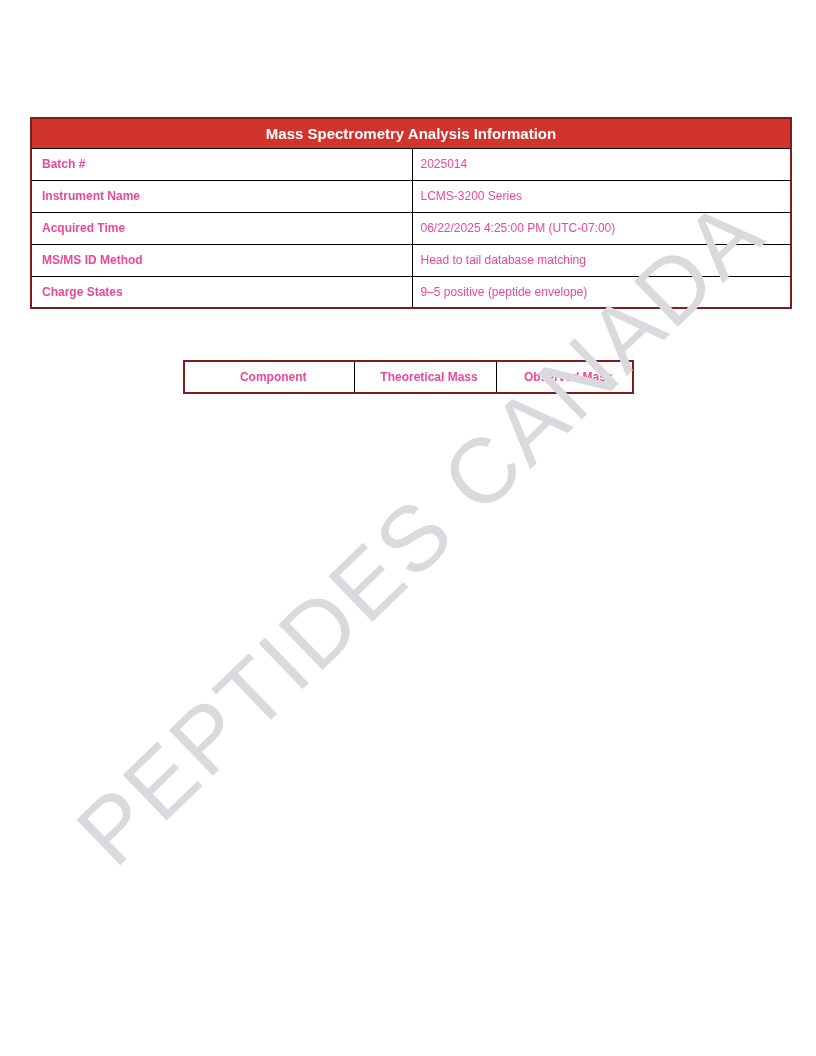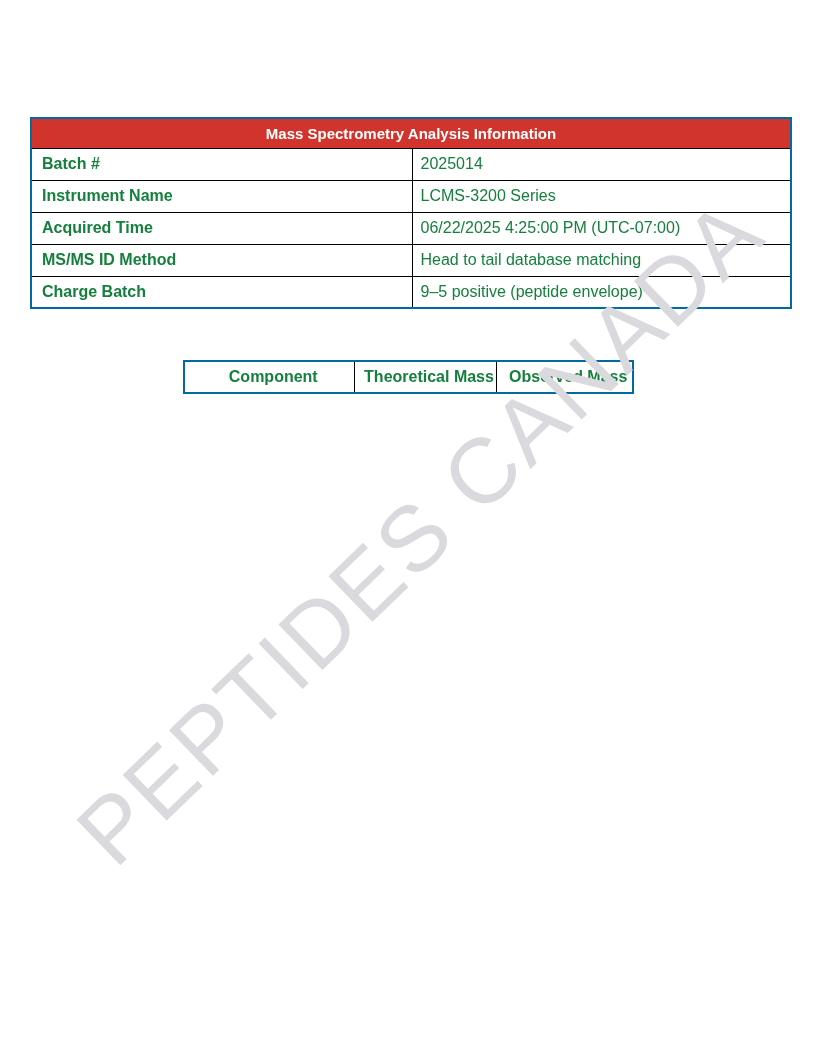--- a/index.html
+++ b/index.html
@@ -22,27 +22,27 @@
     border-collapse: collapse;
     table-layout: fixed;
     position: absolute;
     background: transparent;
   }
   #ms-info-table { left: 30px; top: 117px; width: 760px; }
   #mass-conf-table { left: 183px; top: 360px; width: 449px; }
 
   td, th {
     border: 1px solid #000000;
-    font-size: 16px;
-    color: #15803d;
+    font-size: 12px;
+    color: #ec4899;
     vertical-align: middle;
     overflow: hidden;
     white-space: nowrap;
   }
-  table { border: 2px solid #0369a1; }
+  table { border: 2px solid #7f1d1d; }
 
   .title-cell {
     background: #d0342c;
     color: #ffffff;
     font-weight: bold;
     text-align: center;
     height: 30px;
     font-size: 15px;
   }
   .label-cell {
@@ -105,21 +105,21 @@
       </tr>
       <tr>
         <td class="label-cell">Acquired Time</td>
         <td class="value-cell">06/22/2025 4:25:00 PM (UTC-07:00)</td>
       </tr>
       <tr>
         <td class="label-cell">MS/MS ID Method</td>
         <td class="value-cell">Head to tail database matching</td>
       </tr>
       <tr>
-        <td class="label-cell">Charge Batch</td>
+        <td class="label-cell">Charge States</td>
         <td class="value-cell">9–5 positive (peptide envelope)</td>
       </tr>
     </tbody>
   </table>
 
   <table id="mass-conf-table">
     <colgroup>
       <col style="width: 170px">
       <col style="width: 142px">
       <col style="width: 137px">

